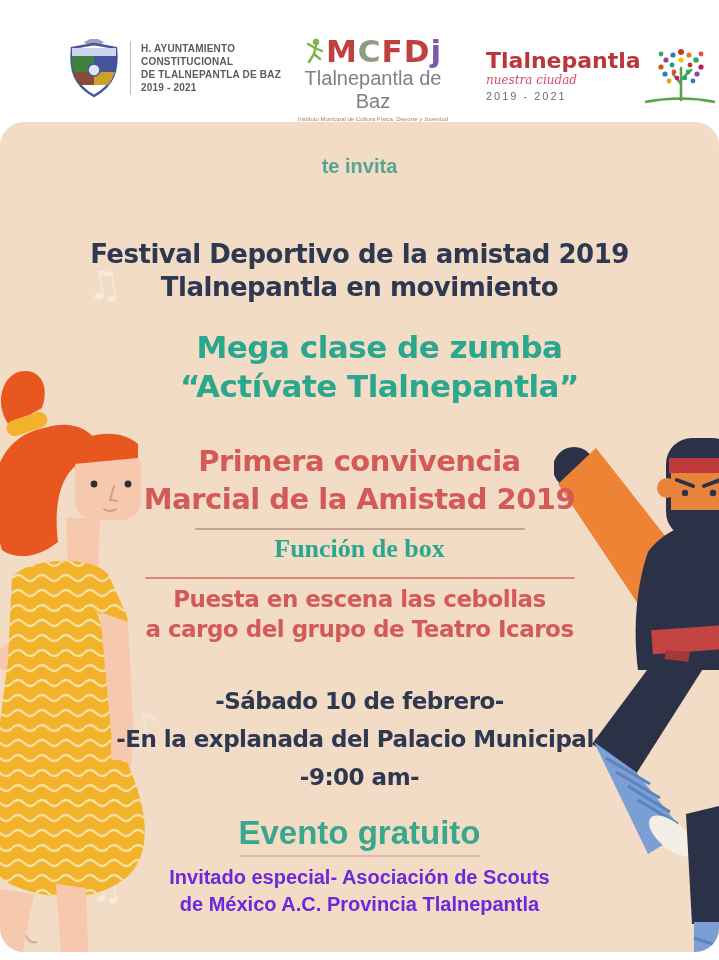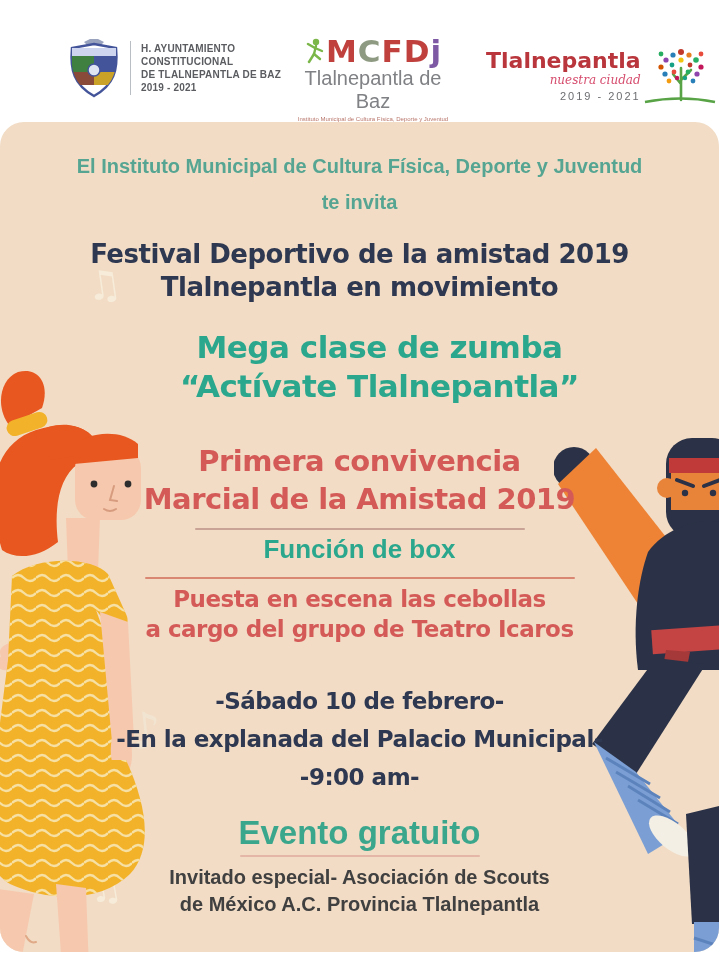--- a/index.html
+++ b/index.html
@@ -14,38 +14,38 @@
   #logo-ayto .vline{width:1px;height:54px;background:#b9bdc4;margin-right:10px;}
   #logo-ayto .txt{font-size:10px;font-weight:bold;color:#5a5c60;line-height:13px;letter-spacing:.2px;}
   #logo-imcfdj{left:297px;top:36px;display:block;text-align:center;width:152px;}
   .imcfdj-row{display:flex;align-items:center;justify-content:center;gap:1px;}
   .imcfdj-row .ltr{font-size:31px;font-weight:bold;font-family:"DejaVu Sans",sans-serif;line-height:30px;}
   .l-m{color:#bf403c}.l-c{color:#8e9b82}.l-f{color:#bf403c}.l-d{color:#bf403c}.l-j{color:#7e5aa5}
   .imcfdj-city{font-size:20px;color:#7f8184;margin-top:1px;}
   .imcfdj-tag{font-size:6px;color:#b8756a;margin-top:3px;white-space:nowrap;}
   #logo-ciudad{left:486px;top:40px;display:block;width:180px;}
   .ciudad-cols{display:flex;align-items:flex-start;}
-  .ciudad-txt{text-align:right;margin-top:10px;}
+  .ciudad-txt{text-align:left;margin-top:10px;}
   .ciudad-name{font-size:22px;font-weight:bold;color:#b9363c;font-family:"DejaVu Sans",sans-serif;line-height:22px;}
   .ciudad-slogan{font-size:12px;font-style:italic;color:#d64d6e;font-family:"DejaVu Serif",serif;margin-top:1px;}
   .ciudad-years{font-size:11px;color:#6b6d70;letter-spacing:2px;margin-top:3px;}
 
   
   #poster{position:absolute;left:0;top:122px;width:719px;height:830px;background:#f2dcc5;
           border-radius:24px;overflow:hidden;}
   .pline{position:absolute;left:0;right:0;text-align:center;}
   .teal-soft{color:#55a592;font-weight:bold;font-size:20px;line-height:36px;}
   .navy-head{color:#2e3850;font-family:"DejaVu Sans",sans-serif;font-weight:bold;font-size:26px;line-height:33px;letter-spacing:-0.5px;}
   .teal-head{color:#2aa78c;font-family:"DejaVu Sans",sans-serif;font-weight:bold;font-size:31px;line-height:39px;letter-spacing:-0.5px;padding-left:40px;}
   .coral-head{color:#d45a58;font-family:"DejaVu Sans",sans-serif;font-weight:bold;font-size:29px;line-height:38px;letter-spacing:-0.5px;}
-  .teal-mid{color:#2aa78c;font-family:Liberation Sans, sans-serif;font-weight:bold;font-size:26px;}
+  .teal-mid{color:#2aa78c;font-family:Liberation Serif, serif;font-weight:bold;font-size:26px;}
   .coral-mid{color:#d45a58;font-family:"DejaVu Sans",sans-serif;font-weight:bold;font-size:23px;line-height:30px;letter-spacing:-0.5px;}
   .navy-line{color:#2e3850;font-family:"DejaVu Sans",sans-serif;font-weight:bold;font-size:23px;letter-spacing:-0.5px;}
   .free-line{color:#3aa78d;font-weight:bold;font-size:33px;}
-  .guest-line{color:#404040;font-weight:bold;font-size:20px;line-height:27px;}
+  .guest-line{color:#6d28d9;font-weight:bold;font-size:20px;line-height:27px;}
   .divider{position:absolute;left:50%;transform:translateX(-50%);height:2px;border-radius:2px;}
   .note{position:absolute;font-family:"DejaVu Sans",sans-serif;color:#f6ecd9;}
 
   svg{display:block;}
 </style>
 </head>
 <body>
 
 <div id="app">
 
@@ -218,21 +218,20 @@
 
         <polygon points="132,392 165,384 165,502 138,502" fill="#2b3247"></polygon>
         <rect x="140" y="500" width="25" height="108" fill="#7b9fd4"></rect>
         <path d="M140,516 L165,524 M140,540 L165,548 M140,564 L165,572 M140,588 L165,596" stroke="#5d83bd" stroke-width="3"></path>
         <rect x="136" y="604" width="29" height="30" rx="8" fill="#f4efe4"></rect>
         <rect x="138" y="630" width="27" height="22" fill="#2b3247"></rect>
       </svg>
     </div>
 
     <div class="pline teal-soft" style="top:26px;">
-      <div>El Instituto Municipal de Cultura Física, Deporte y Juventud</div>
       <div>te invita</div>
     </div>
 
     <div class="pline navy-head" style="top:116px;">
       <div>Festival Deportivo de la amistad 2019</div>
       <div>Tlalnepantla en movimiento</div>
     </div>
 
     <div class="pline teal-head" style="top:206px;">
       <div>Mega clase de zumba</div>

